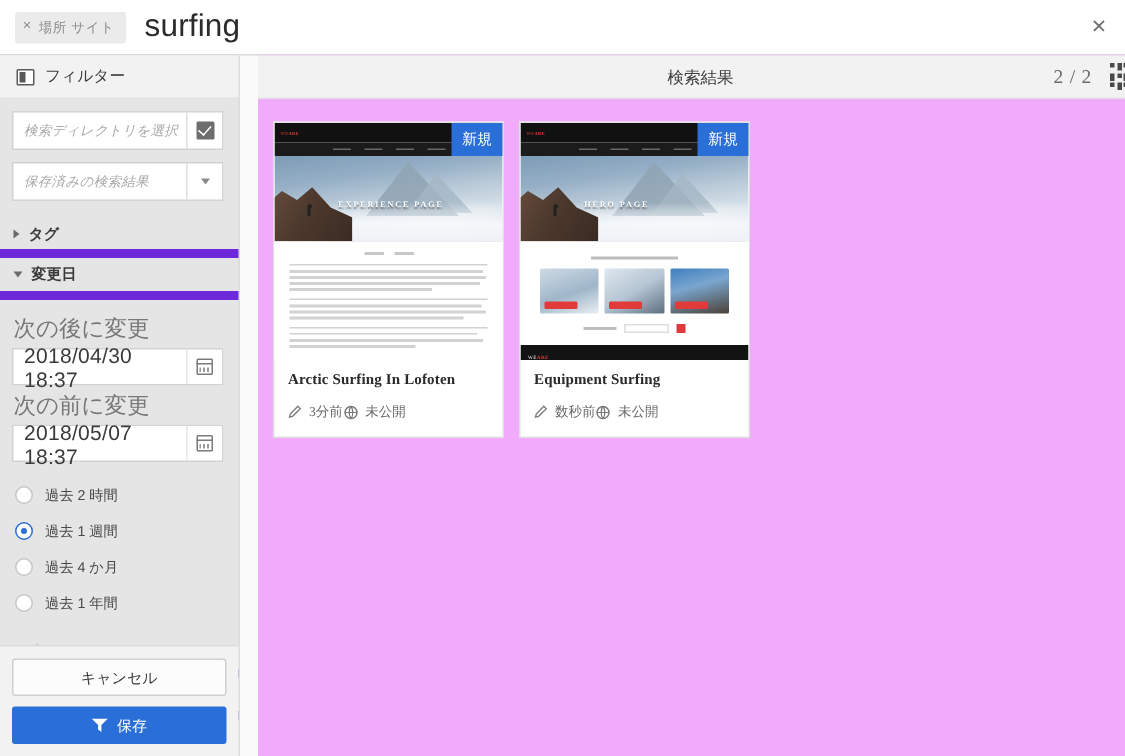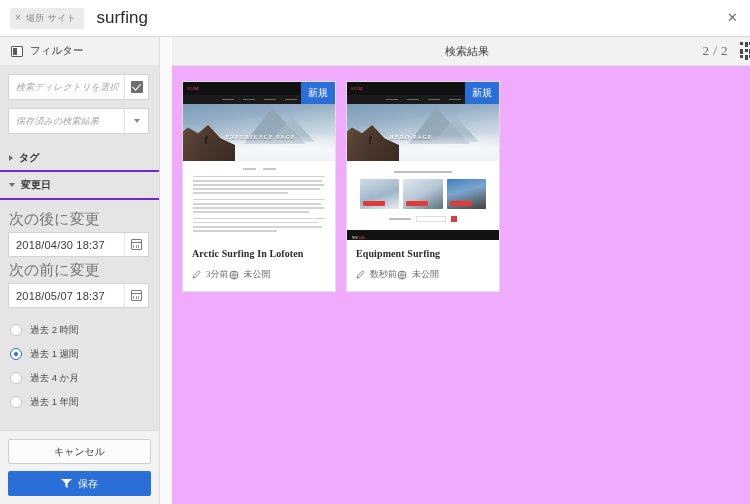--- a/index.html
+++ b/index.html
@@ -19,21 +19,21 @@
     display: flex; align-items: center;
   }
   .chip {
     margin-left: 10px; height: 21px; background: #ebebeb; border-radius: 2px;
     display: flex; align-items: center; padding: 0 8px 0 5px; gap: 5px;
     font-size: 9px; color: #8c8c8c; white-space: nowrap;
   }
   .chip .x { font-size: 10px; color: #8c8c8c; line-height: 1; }
   .chip-label { letter-spacing: .4px; text-align: center; }
   .search-term {
-    margin-left: 12px; font-size: 17px; color: #2b2b2b; letter-spacing: .1px;
+    margin-left: 12px; font-size: 21px; color: #2b2b2b; letter-spacing: .1px;
   }
   .close-x {
     position: absolute; right: 12px; top: 11px;
     font-size: 13px; color: #707070; line-height: 1; cursor: pointer;
   }
 
   
   .rail {
     position: absolute; left: 0; top: 37px; width: 160px; height: 467px;
     background: #e5e5e5; border-right: 1px solid #dcdcdc;
@@ -72,40 +72,40 @@
     width: 12px; height: 12px; background: #6e6e6e; border-radius: 1px;
     position: relative;
   }
   .cbox::after {
     content: ""; position: absolute; left: 3px; top: 1px; width: 4px; height: 7px;
     border: solid #fff; border-width: 0 1.6px 1.6px 0; transform: rotate(42deg);
   }
 
   .sect {
     display: flex; align-items: center; gap: 6px; padding: 0 0 0 9px;
-    height: 28px; border-bottom: 2px solid #6d28d9; cursor: pointer;
+    height: 28px; border-bottom: 6px solid #6d28d9; cursor: pointer;
   }
   .sect.first { margin-top: 10px; border-top: 1px solid #e6e6e6; }
   .sect .nm { font-size: 10px; color: #3a3a3a; font-weight: bold; }
   .arr {
     width: 0; height: 0; border-top: 3.5px solid transparent;
     border-bottom: 3.5px solid transparent; border-left: 4.5px solid #6b6b6b;
   }
   .arr.open {
     border-left: 3.5px solid transparent; border-right: 3.5px solid transparent;
     border-top: 4.5px solid #6b6b6b; border-bottom: 0;
   }
 
   .sub { padding: 6px 0 2px 0; }
   .sublab { font-size: 15px; color: #777; padding-left: 9px; margin: 4px 0 3px; }
   .dfld {
     margin: 0 10px 0 8px; height: 25px; border: 1px solid #d2d2d2; background: #fff;
     display: flex; align-items: center;
   }
-  .dfld .val { flex: 1; font-size: 11px; color: #3a3a3a; padding-left: 7px; letter-spacing: .2px; }
+  .dfld .val { flex: 1; font-size: 14px; color: #3a3a3a; padding-left: 7px; letter-spacing: .2px; }
   .cal {
     width: 24px; display: flex; align-items: center; justify-content: center;
     border-left: 1px solid #e8e8e8; height: 100%;
   }
   .cal-g {
     width: 11px; height: 11px; border: 1.3px solid #7a7a7a; border-radius: 1px;
     position: relative; background: #fff;
   }
   .cal-g::before {
     content: ""; position: absolute; left: -1.3px; right: -1.3px; top: 1.5px;

